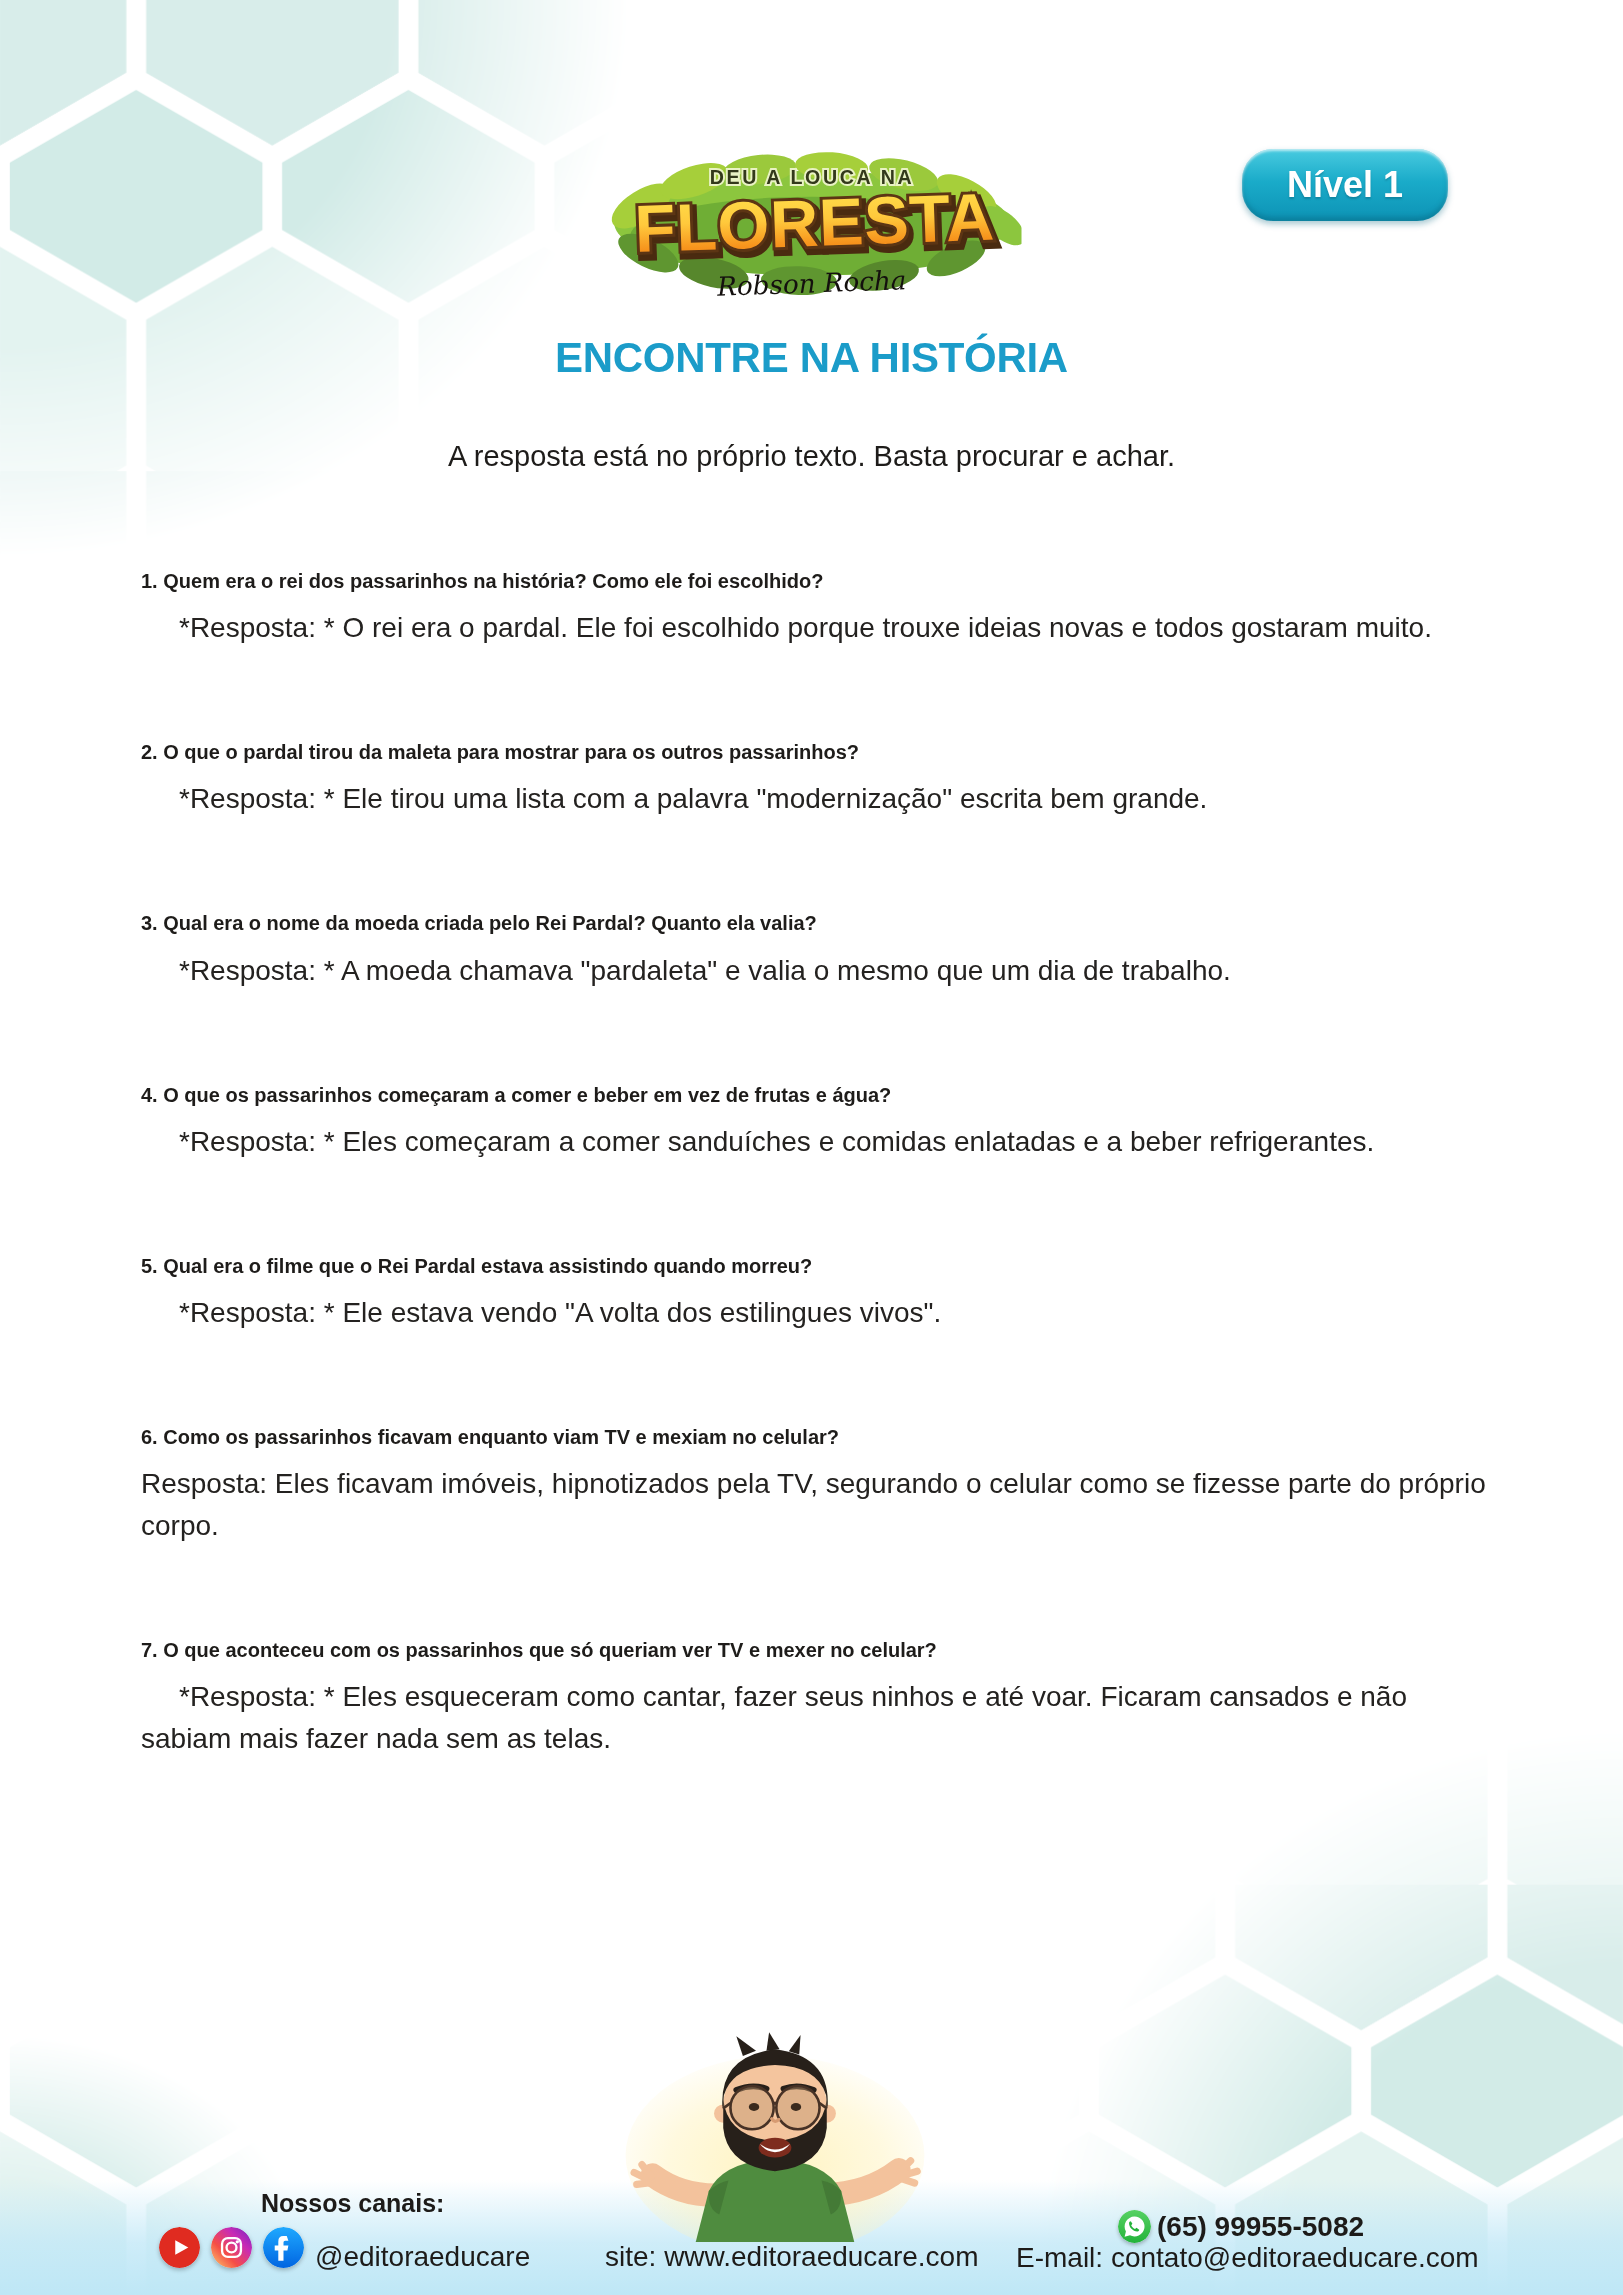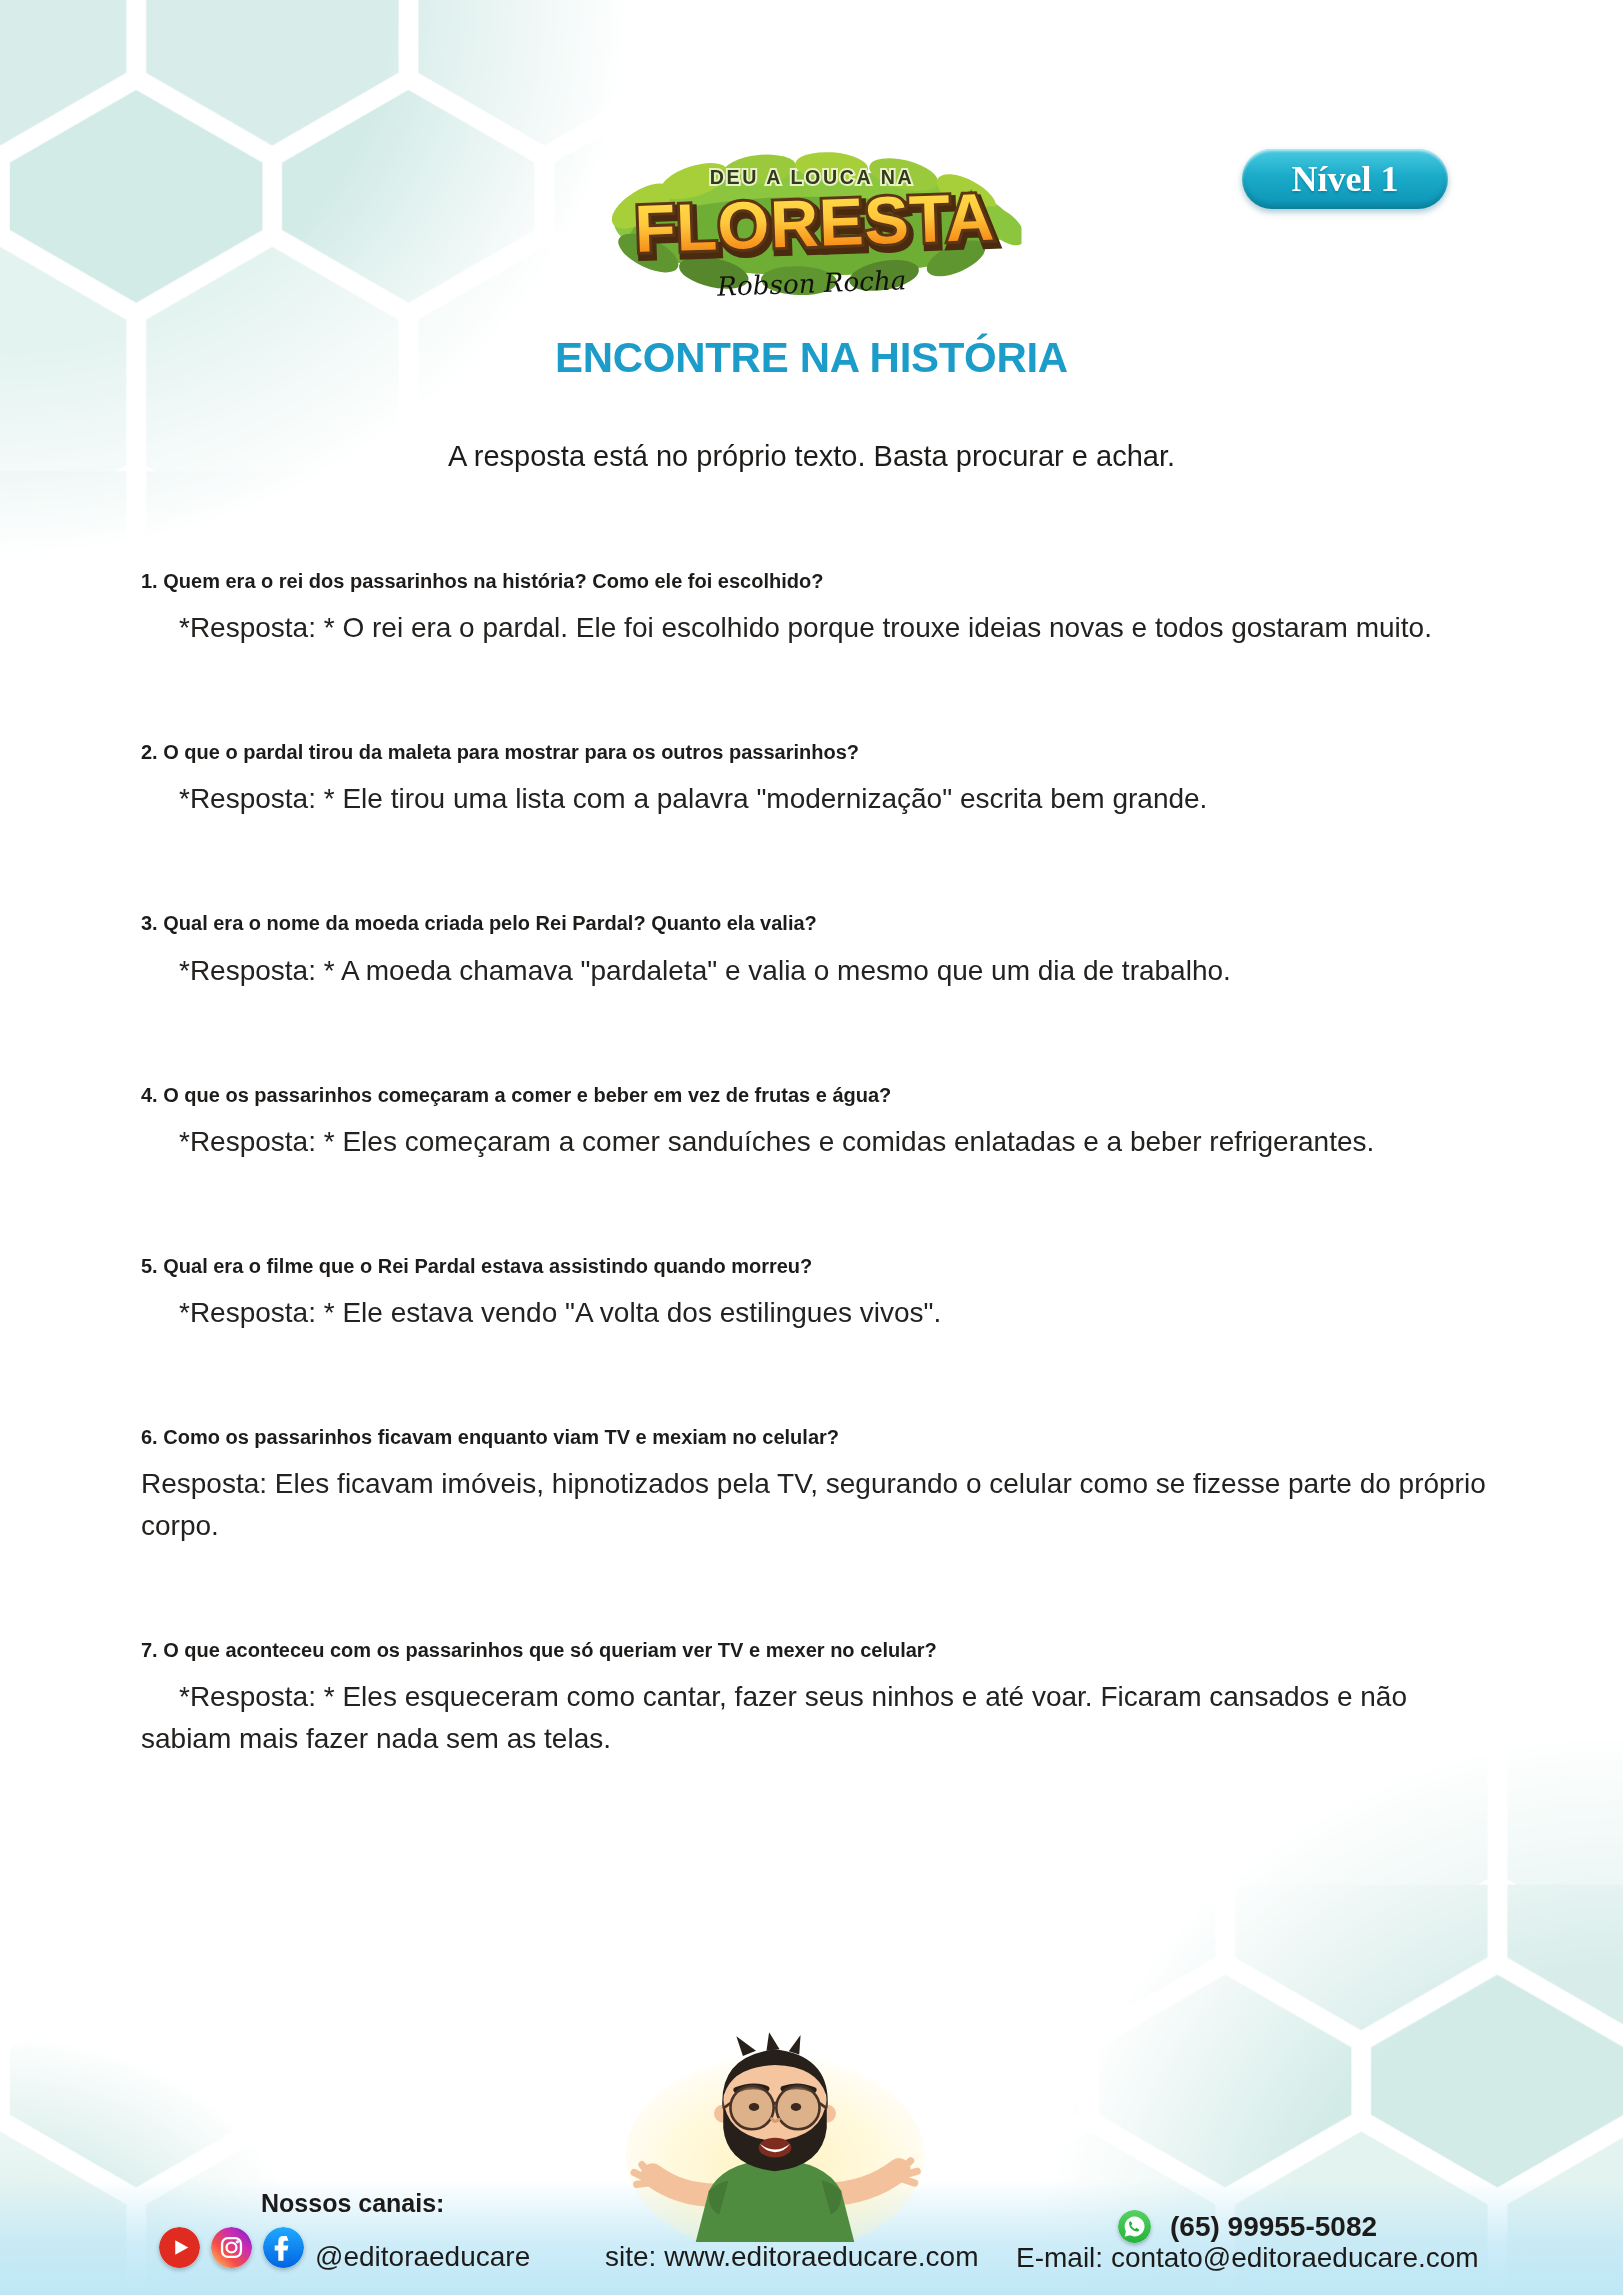--- a/index.html
+++ b/index.html
@@ -27,24 +27,24 @@
   .ribbon .dmark{position:absolute;left:50%;top:123px;transform:translateX(-50%);}
   .ribbon .bname{position:absolute;left:0;top:206px;width:100%;text-align:center;
           font-size:20px;font-weight:700;color:#fff;letter-spacing:1px;}
   .ribbon .bsub{position:absolute;left:0;top:230px;width:100%;text-align:center;
           font-size:8.5px;font-weight:700;color:#f2e069;letter-spacing:5.2px;}
 
   
   .book-logo{position:absolute;left:50%;top:143px;transform:translateX(-50%);width:419px;height:164px;}
 
   
-  .badge{position:absolute;left:1242px;top:149px;width:206px;height:60px;border-radius:31px;
+  .badge{position:absolute;left:1242px;top:149px;width:206px;height:72px;border-radius:31px;
          background:linear-gradient(180deg,#49cbe0 0%,#1aabc9 45%,#0d93b5 100%);
          box-shadow:0 3.3px 6.5px rgba(10,100,125,.35), inset 0 2px 2.6px rgba(255,255,255,.65), inset 0 -3.9px 5.2px rgba(6,90,112,.35);
-         display:flex;align-items:center;justify-content:center;font-family:Liberation Serif, serif;}
+         display:flex;align-items:center;justify-content:center;}
   .badge span{font-size:36px;font-weight:800;color:#fff;text-shadow:0 2px 2px rgba(0,60,80,.28);}
 
   
   .ws-title{position:absolute;left:0;top:334px;width:100%;text-align:center;
             font-size:42px;font-weight:800;letter-spacing:-0.3px;color:#1b9cc9;}
   .ws-intro{position:absolute;left:0;top:440px;width:100%;text-align:center;
             font-size:29px;color:#1e1c1a;}
 
   
   .qa{position:absolute;left:141px;top:560px;width:1350px;}
@@ -56,21 +56,21 @@
   
   .footer-band{position:absolute;left:0;bottom:0;width:100%;height:115px;
        background:linear-gradient(180deg,rgba(194,232,247,0) 0%,rgba(194,232,247,.8) 55%,#bee7f6 100%);}
   .mascot{position:absolute;left:621px;top:2031px;}
   .channels-label{position:absolute;left:261px;top:2189px;font-size:25px;font-weight:700;color:#1d1b19;}
   .social-row{position:absolute;left:159px;top:2227px;display:flex;gap:11px;}
   .social-row .ic{width:41px;height:41px;border-radius:50%;box-shadow:0 2px 4.6px rgba(0,0,0,.25);cursor:pointer;}
   .handle{position:absolute;left:315px;top:2241px;font-size:28px;color:#1d1b19;}
   .site{position:absolute;left:605px;top:2241px;font-size:28px;color:#1d1b19;}
   .email{position:absolute;left:1016px;top:2242px;font-size:28px;color:#1d1b19;}
-  .phone-row{position:absolute;left:1118px;top:2210px;display:flex;align-items:center;gap:19px;}
+  .phone-row{position:absolute;left:1118px;top:2210px;display:flex;align-items:center;gap:6px;}
   .phone-row .wa{width:33px;height:33px;border-radius:50%;box-shadow:0 2px 3.9px rgba(0,0,0,.25);}
   .phone{font-size:28px;font-weight:700;color:#1d1b19;}
 </style>
 </head>
 <body>
 
 <div class="page">
 
   <div class="bg-wrap">
     <svg width="1623" height="2295" xmlns="http://www.w3.org/2000/svg" viewBox="0 0 2480 3507">

